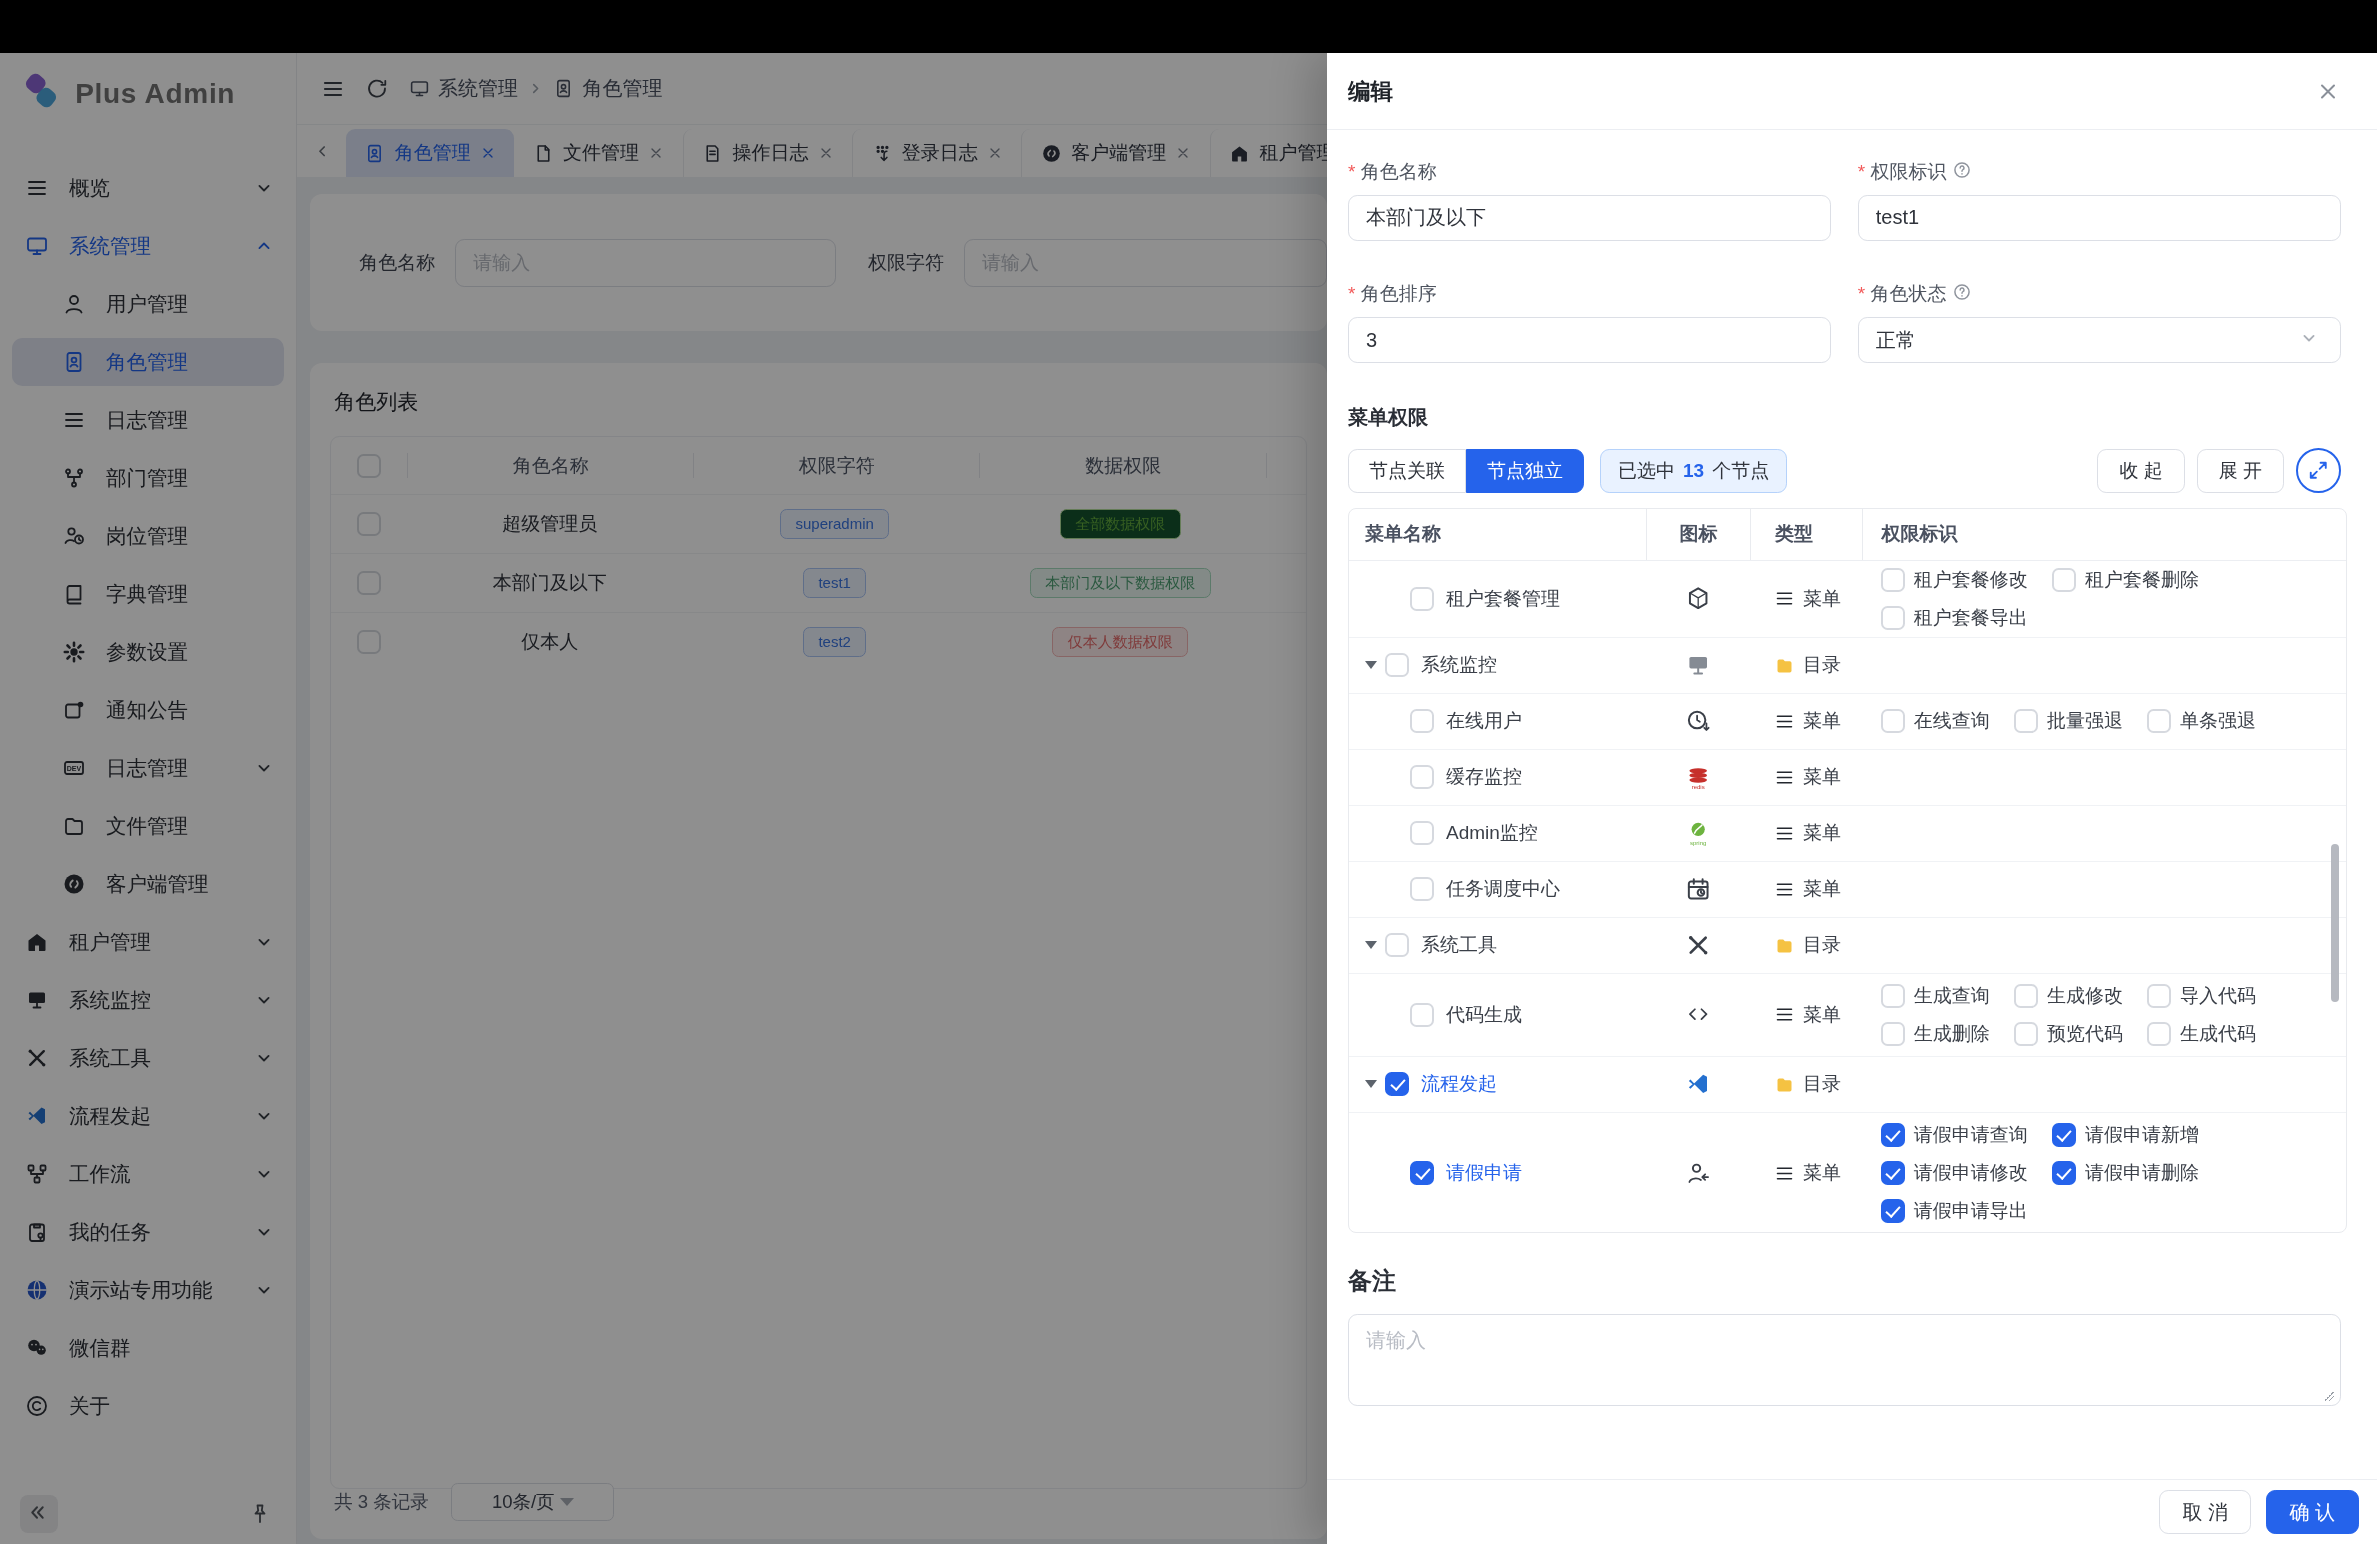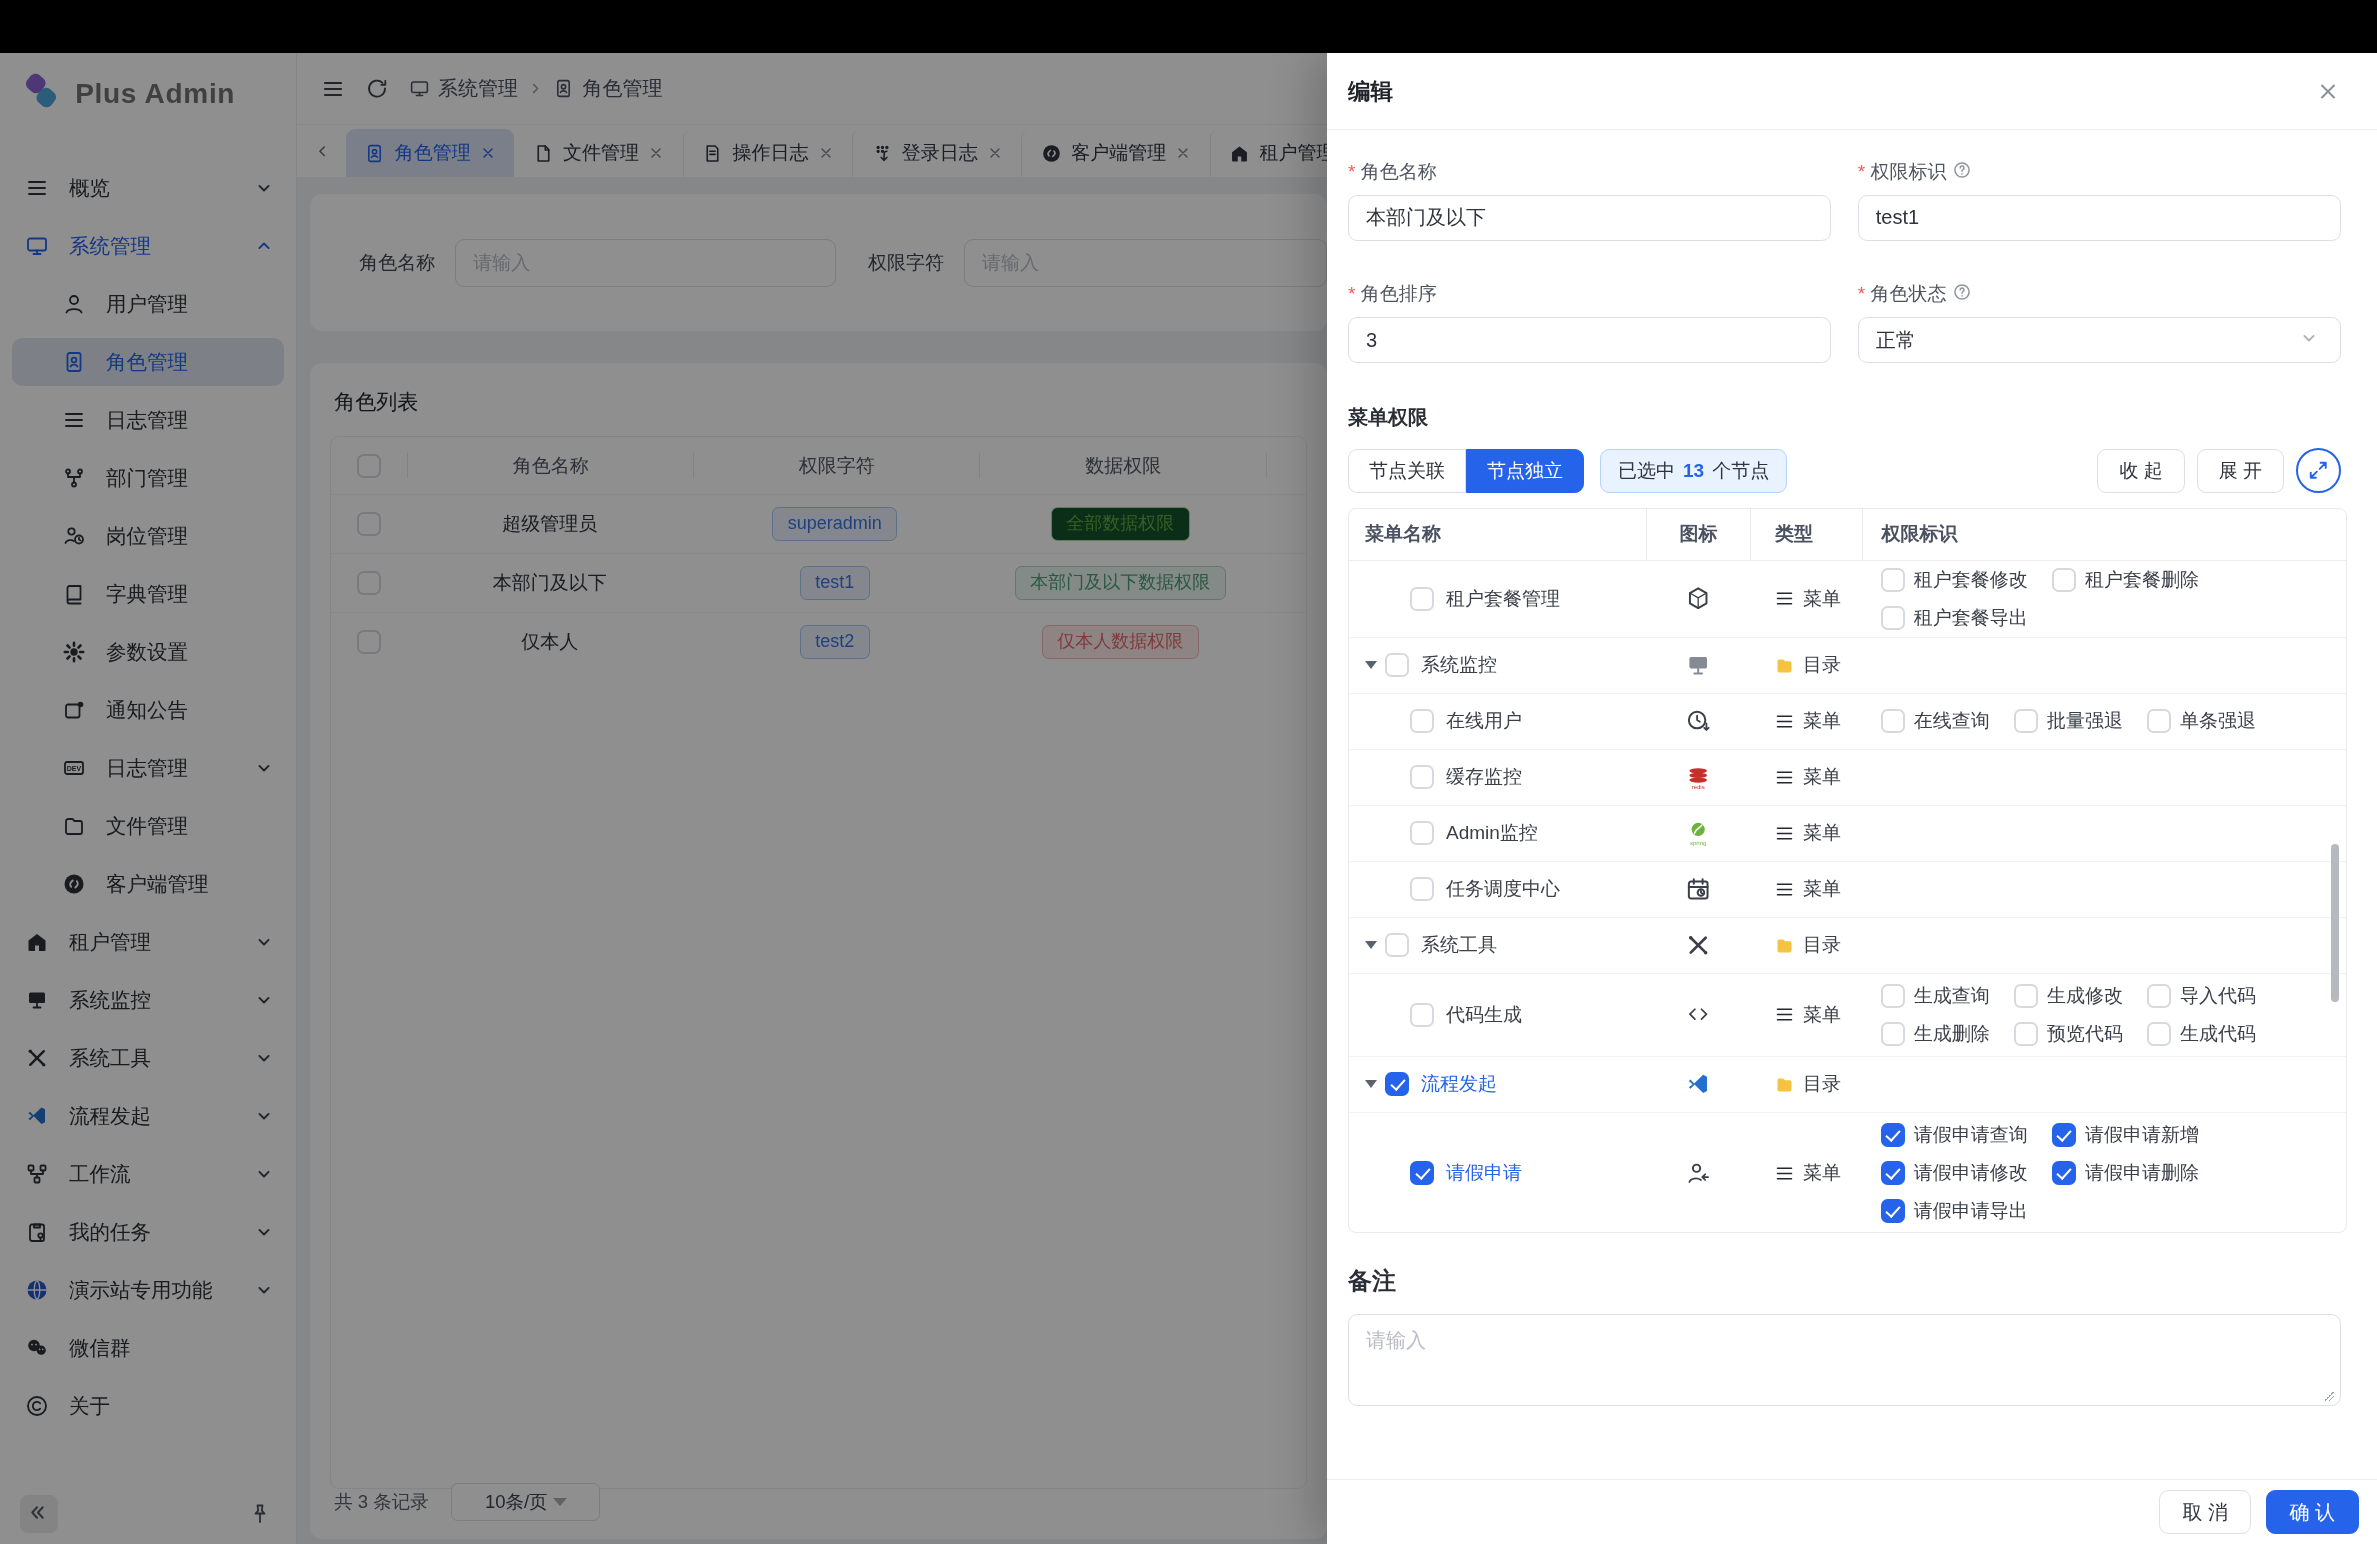--- a/index.html
+++ b/index.html
@@ -74,29 +74,29 @@
   #table-card { left:13.2px; top:186px; width:1017px; height:1176px; }
   .tc-title { position:absolute; left:24px; top:25px; font-size:21px; color:#23262d; }
   .rtable { position:absolute; left:20px; top:73px; width:977px; height:1053px; border:1.3px solid #eceef2; border-radius:9.2px; overflow:hidden; background:#fff; }
   .rt-header { display:flex; height:57px; align-items:center; font-size:19px; color:#4d5565; }
   .rt-row { display:flex; height:59px; align-items:center; border-top:1.3px solid #f0f2f5; font-size:19px; color:#2f333b; }
   .c-sel { width:76px; display:flex; justify-content:center; }
   .c-name { width:285px; text-align:center; }
   .c-perm { width:285px; text-align:center; }
   .c-scope { width:286px; text-align:center; }
   .rt-header .hdiv { align-self:center; height:25px; border-left:1.3px solid #e6e8ee; }
-  .tag { display:inline-block; padding:5.3px 14.5px; border-radius:6.6px; border:1.3px solid; font-size:18px; line-height:1.2; }
+  .tag { display:inline-block; padding:5.3px 14.5px; border-radius:6.6px; border:1.3px solid; font-size:15px; line-height:1.2; }
   .tag-blue  { background:#ecf2fe; border-color:#a9c4f5; color:#3a74e0; }
   .tag-green { background:#14532d; border-color:#b3dd9b; color:#62a93c; }
   .tag-teal  { background:#e9f7f0; border-color:#a4d9bd; color:#4d9e72; }
   .tag-red   { background:#fdecec; border-color:#f3b4b4; color:#e36969; }
 
   .pager { position:absolute; left:24px; bottom:18.5px; display:flex; align-items:center; gap:22.5px; }
   .pager-total { font-size:18.5px; color:#5a6170; }
-  .page-size { width:149px; height:38px; border:1.3px solid #dcdfe6; border-radius:6.6px; display:flex; align-items:center; justify-content:center; gap:5px; font-size:18.5px; color:#3f4450; cursor:pointer; background:#fff; }
+  .page-size { width:163px; height:38px; border:1.3px solid #dcdfe6; border-radius:6.6px; display:flex; align-items:center; justify-content:center; gap:5px; font-size:18.5px; color:#3f4450; cursor:pointer; background:#fff; }
   .tri-down { width:0; height:0; border-left:7.3px solid transparent; border-right:7.3px solid transparent; border-top:8.6px solid #a8adb6; }
 
   
   #dim-overlay { position:absolute; left:0; top:0; width:1327px; height:1544px; background:rgba(0,0,0,0.44); z-index:50; }
 
   
   #drawer { position:absolute; left:1327px; top:53px; width:1050px; height:1491px; background:#fff; z-index:60; box-shadow:-16px 0 40px rgba(0,0,0,0.18); }
   .dw-header { position:absolute; left:0; top:0; right:0; height:77px; border-bottom:1.3px solid #eceef2; display:flex; align-items:center; padding:0 37px 0 21px; }
   .dw-title { font-size:22.5px; font-weight:600; color:#1f2329; }
   .dw-close { margin-left:auto; color:#8a9099; cursor:pointer; display:flex; }

